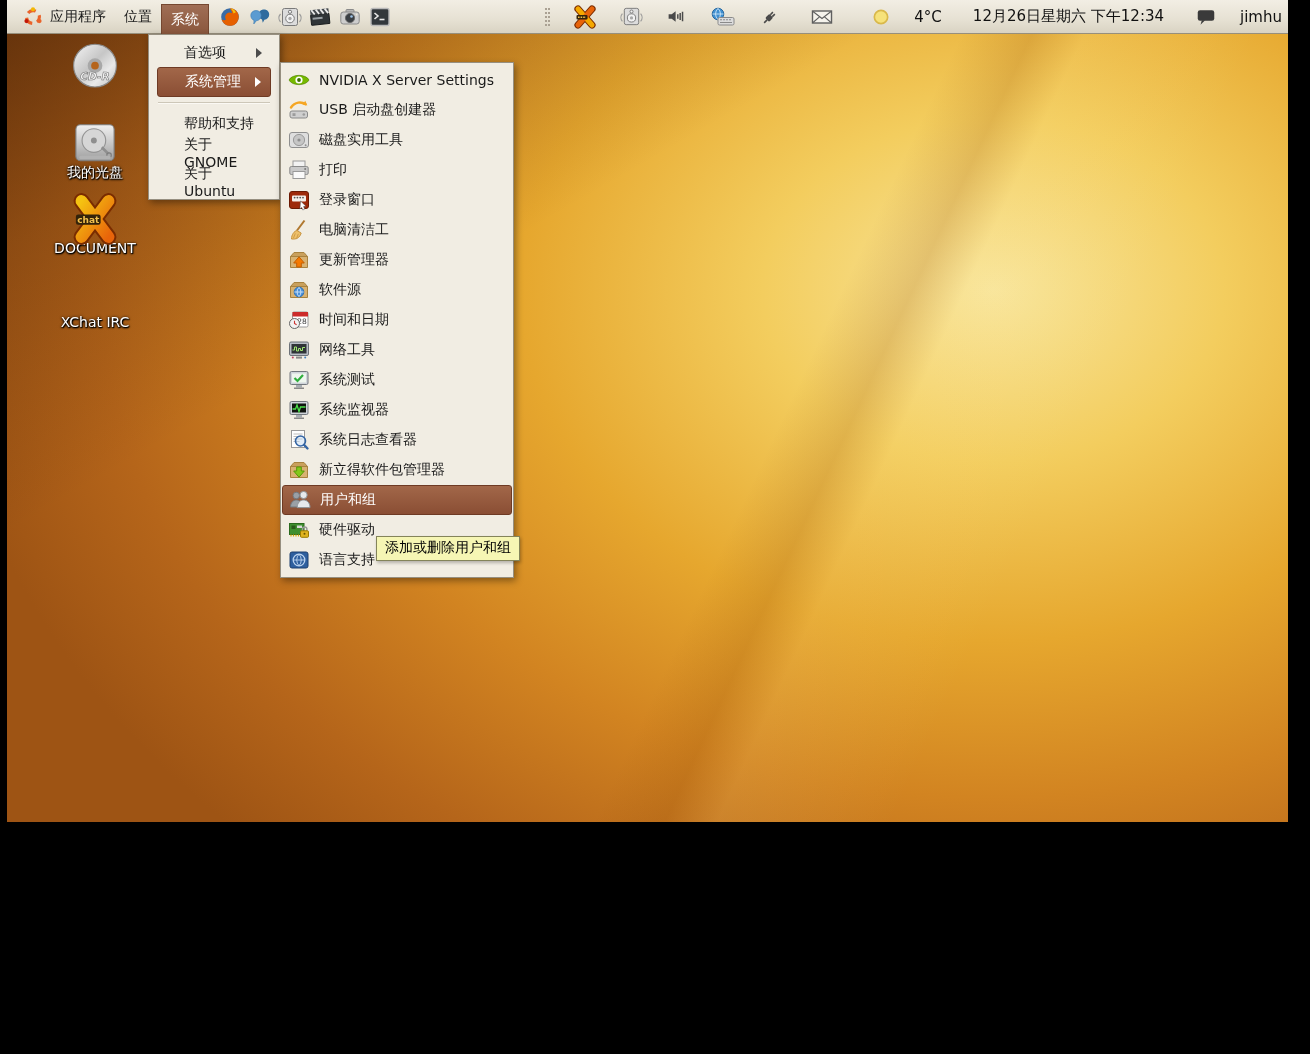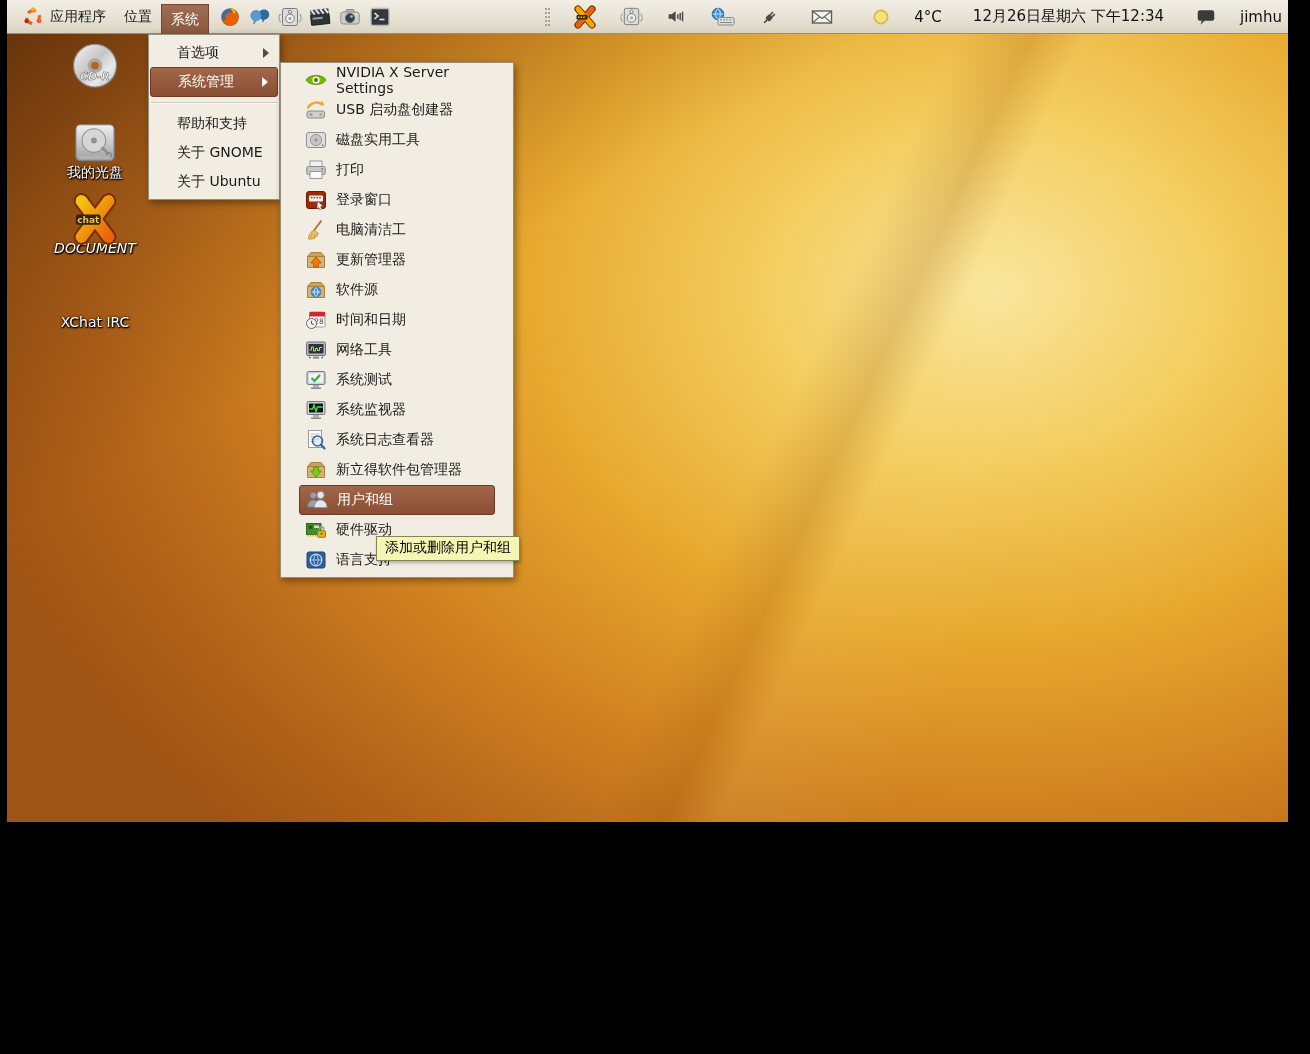--- a/index.html
+++ b/index.html
@@ -23,29 +23,29 @@
   .icn svg { display:block; }
   .launchers { display:flex; align-items:center; gap:4px; margin-left:8px; }
   .launcher { width:26px; height:26px; display:flex; align-items:center; justify-content:center; }
   .tray { margin-left:auto; display:flex; align-items:center; gap:23px; font-size:14px; color:#111; }
   .handle { width:5px; height:18px; border-left:2px dotted #aaa193; border-right:2px dotted #aaa193; }
   .tray-text { font-size:15px; }
   .clock { font-size:15px; }
 
   
   .popup { position:absolute; background:#f1ede3; border:1px solid #968f80; box-shadow:2px 3px 7px rgba(0,0,0,.38); z-index:60; }
-  .system-menu { left:141px; top:34px; width:132px; padding:3px 0; }
+  .system-menu { left:141px; top:34px; width:132px; padding:3px 7px; }
   .sm-row { height:29px; display:flex; align-items:center; padding:0 8px 0 27px; font-size:14px; color:#1a1a1a; position:relative; margin:0 1px; }
   .sm-row .arrow { position:absolute; right:9px; width:0; height:0; border-left:6px solid #4c4c4c; border-top:5px solid transparent; border-bottom:5px solid transparent; }
   .sm-row.selected { background:linear-gradient(#a26749,#8a4e34); border:1px solid #6e3a24; border-radius:3px; color:#fff; height:30px; }
   .sm-row.selected .arrow { border-left-color:#fff; }
   .menu-sep { border-top:1px solid #cdc7b8; border-bottom:1px solid #fbf9f4; margin:5px 2px; }
 
   .admin-menu { left:273px; top:62px; width:234px; padding:2px 0; }
-  .am-row { height:30px; display:flex; align-items:center; padding:0 17px 0 5px; font-size:14px; color:#1a1a1a; margin:0 18px; }
+  .am-row { height:30px; display:flex; align-items:center; padding:0 17px 0 5px; font-size:14px; color:#1a1a1a; margin:0 1px; }
   .am-row .mi { width:24px; height:24px; margin-right:8px; flex:0 0 24px; }
   .am-row .mi svg { width:24px; height:24px; }
   .am-row.selected { background:linear-gradient(#a26749,#8a4e34); border:1px solid #6e3a24; border-radius:3px; color:#fff; }
 
   .tooltip { position:absolute; left:369px; top:536px; background:#f6f6b4; border:1px solid #84845a; padding:2px 8px 3px; font-size:14px; color:#000; z-index:70; box-shadow:1px 2px 3px rgba(0,0,0,.25); }
 
   
   .dicon { position:absolute; left:28px; width:120px; display:flex; flex-direction:column; align-items:center; z-index:5;gap:48px; }
   .dicon .img { width:54px; height:54px; display:flex; align-items:center; justify-content:center; }
   .dicon .lbl { margin-top:20px; font-size:14px; color:#fff; text-shadow:0 1px 2px #000, 0 0 3px rgba(0,0,0,.85), 1px 1px 1px #000; white-space:nowrap; }
@@ -236,21 +236,21 @@
                 </linearGradient>
               </defs>
               <circle cx="24" cy="21" r="19" fill="url(#cdg)" stroke="#8a8a8a"></circle>
               <circle cx="24" cy="21" r="6.5" fill="#a8a8a8"></circle>
               <circle cx="24" cy="21" r="3.4" fill="#b5651d"></circle>
               <text x="24" y="33.5" text-anchor="middle" font-size="9.5" font-style="italic" font-weight="bold" fill="#f2f2f2" stroke="#6e6e6e" stroke-width=".5">CD-R</text>
             </svg>
           </div>
           <div class="lbl">我的光盘</div>
         </div>
-        <div class="dicon" style="top: 118px; font-style: italic;">
+        <div class="dicon" style="top: 118px;">
           <div class="img">
             <svg viewBox="0 0 48 48" width="54" height="54">
               <defs>
                 <linearGradient id="hdg" x1="0" y1="0" x2="0" y2="1">
                   <stop offset="0" stop-color="#f0f0f0"></stop>
                   <stop offset=".5" stop-color="#c9c9c9"></stop>
                   <stop offset="1" stop-color="#9e9e9e"></stop>
                 </linearGradient>
               </defs>
               <rect x="7" y="6" width="34" height="32" rx="4" fill="url(#hdg)" stroke="#7d7d7d"></rect>

